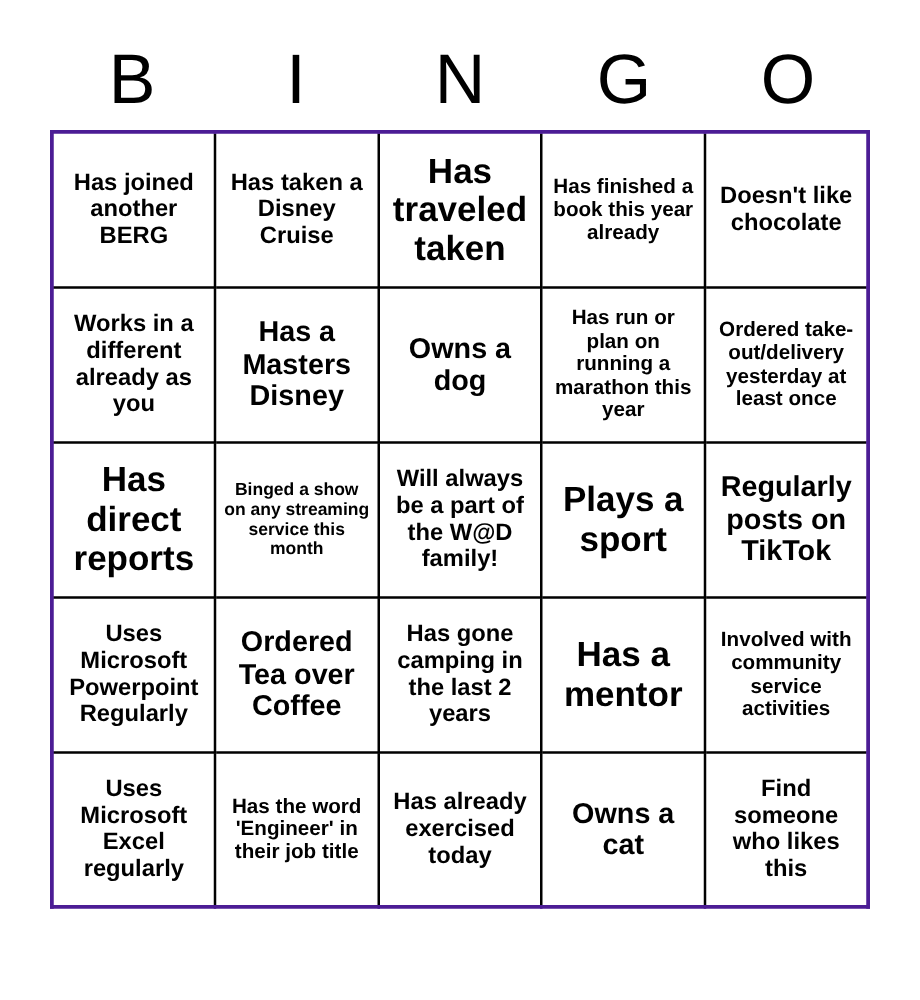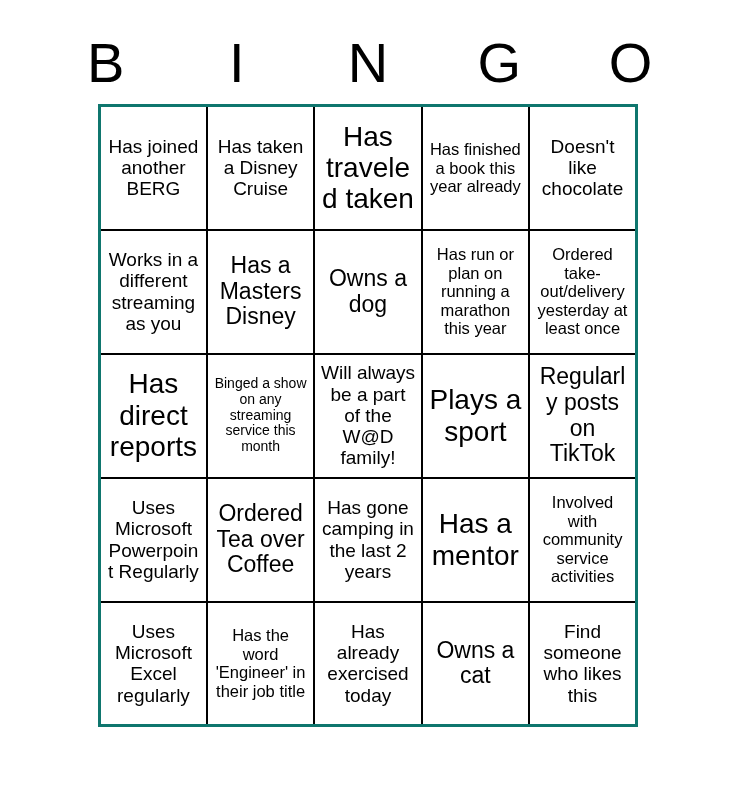--- a/index.html
+++ b/index.html
@@ -30,25 +30,26 @@
   .header-letter {
     flex: 1 1 0;
     text-align: center;
     font-size: 56px;
     line-height: 66px;
     font-weight: normal;
     letter-spacing: 0px;
     font-family: "Liberation Sans", sans-serif;
   }
   .grid {
-    width: 540px;
+    width: 656px;
     margin: 8px auto 0 auto;
     border-collapse: collapse;
     table-layout: fixed;
-    border: 3px solid #0f766e;
+    border: 3px solid #4c1d95;
+    font-weight: bold;
   }
   .grid td {
     border: 2px solid #000000;
     width: 20%;
     height: 124px;
     text-align: center;
     vertical-align: middle;
     padding: 2px 5px;
     box-sizing: border-box;
     word-wrap: break-word;
@@ -93,21 +94,21 @@
           </td>
         <td>
             <span class="cell-text fs-s" data-size="grid.rows.0.3.size">Has finished a book this year already</span>
           </td>
         <td>
             <span class="cell-text fs-m" data-size="grid.rows.0.4.size">Doesn't like chocolate</span>
           </td>
       </tr>
       <tr>
         <td>
-            <span class="cell-text fs-m" data-size="grid.rows.1.0.size">Works in a different streaming as you</span>
+            <span class="cell-text fs-m" data-size="grid.rows.1.0.size">Works in a different already as you</span>
           </td>
         <td>
             <span class="cell-text fs-l" data-size="grid.rows.1.1.size">Has a Masters Disney</span>
           </td>
         <td>
             <span class="cell-text fs-xxl" data-size="grid.rows.1.2.size">Owns a dog</span>
           </td>
         <td>
             <span class="cell-text fs-s" data-size="grid.rows.1.3.size">Has run or plan on running a marathon this year</span>
           </td>

